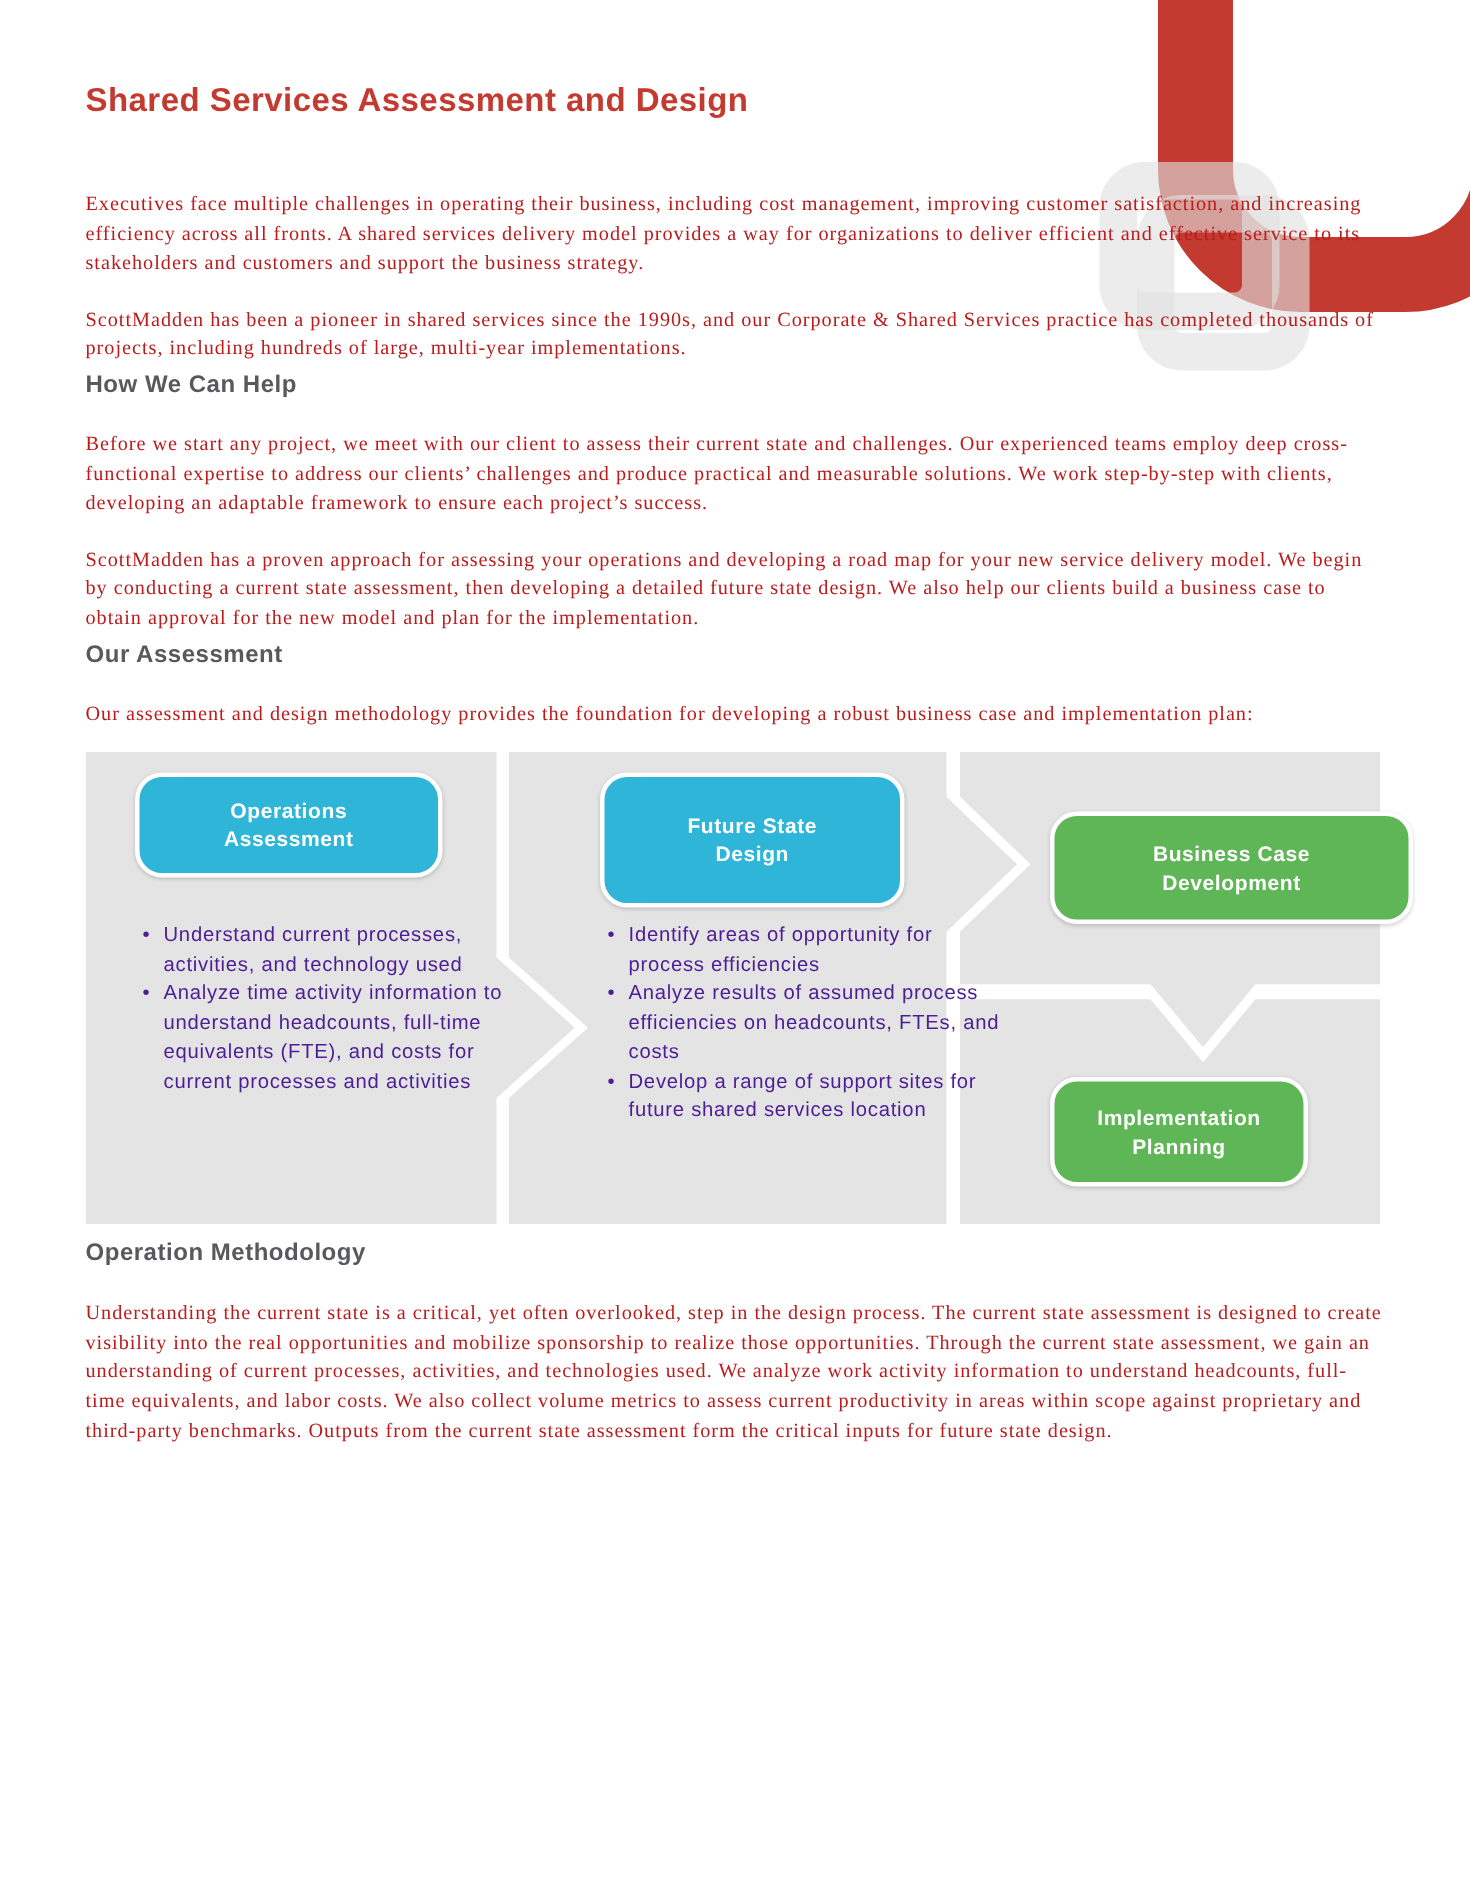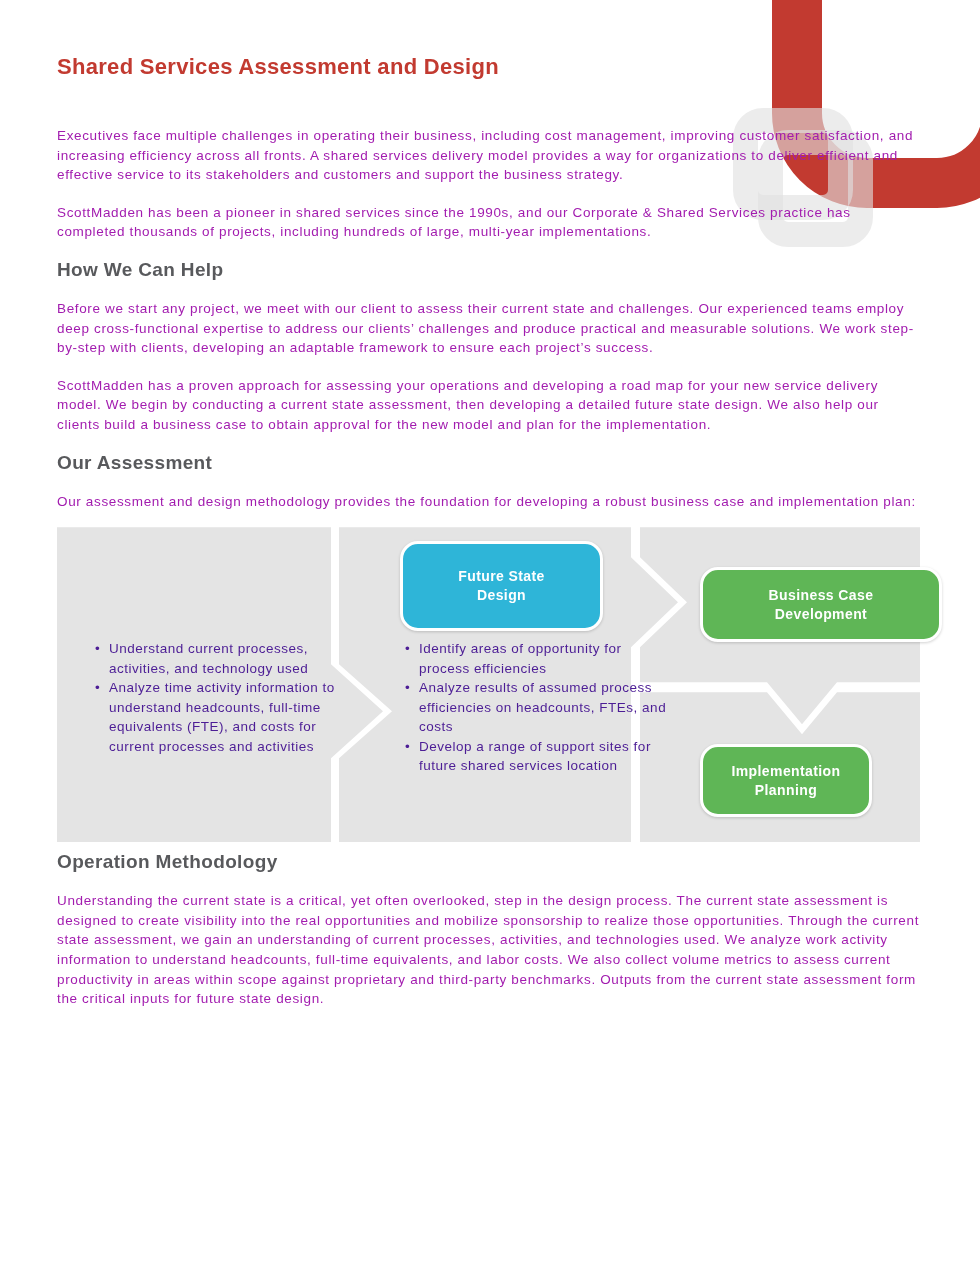--- a/index.html
+++ b/index.html
@@ -20,26 +20,27 @@
   .eyebrow{
     margin-top:55px;color:#C23A30;font-size:22px;font-weight:700;
     letter-spacing:0.3px;line-height:24px;
   }
   .title{
     margin-top:23px;color:#55565A;font-size:36px;font-weight:700;
     letter-spacing:0.4px;line-height:47px;
   }
   .title span{display:block;}
   p.body{
-    margin:18px 0 0 0;color:#a21caf;font-size:13.5px;line-height:19.6px;
+    margin:18px 0 0 0;color:#b91c1c;font-size:13.5px;line-height:19.6px;
     letter-spacing:0.65px;
+    font-family:Liberation Serif, serif;
   }
   p.body.first{margin-top:47px;}
   h2.sec{
-    margin:19px 0 0 0;color:#58595C;font-size:19px;font-weight:700;
+    margin:6px 0 0 0;color:#58595C;font-size:16px;font-weight:700;
     letter-spacing:0.35px;line-height:17px;
   }
   p.body.after-head{margin-top:21px;}
   
   .diagram{position:relative;width:863px;height:315px;margin-top:16px;}
   .panel{position:absolute;background:#E4E4E4;}
   .panel.p1{left:0;top:0;width:326px;height:315px;
     clip-path:polygon(0 0,274px 0,274px 137px,326px 184px,274px 231px,274px 315px,0 315px);}
   .panel.p2{left:282px;top:0;width:339px;height:315px;
     clip-path:polygon(0 0,292px 0,292px 30px,339px 75px,292px 120px,292px 315px,0 315px,0 231px,53px 184px,0 137px);}
@@ -95,20 +96,26 @@
 
     <h2 class="sec">Our Assessment</h2>
     <p class="body after-head">Our assessment and design methodology provides the foundation for developing a robust business case and implementation plan:</p>
 
     <div class="diagram">
       <div class="panel p1"></div>
       <div class="panel p2"></div>
       <div class="panel p3"></div>
       <div class="panel p4"></div>
 
+      <div class="stage-btn blue b1">
+        <div>
+          <span>Operations</span>
+          <span>Assessment</span>
+        </div>
+      </div>
       <div class="stage-btn blue b2">
         <div>
           <span>Future State</span>
           <span>Design</span>
         </div>
       </div>
       <div class="stage-btn green b3">
         <div>
           <span>Business Case</span>
           <span>Development</span>

